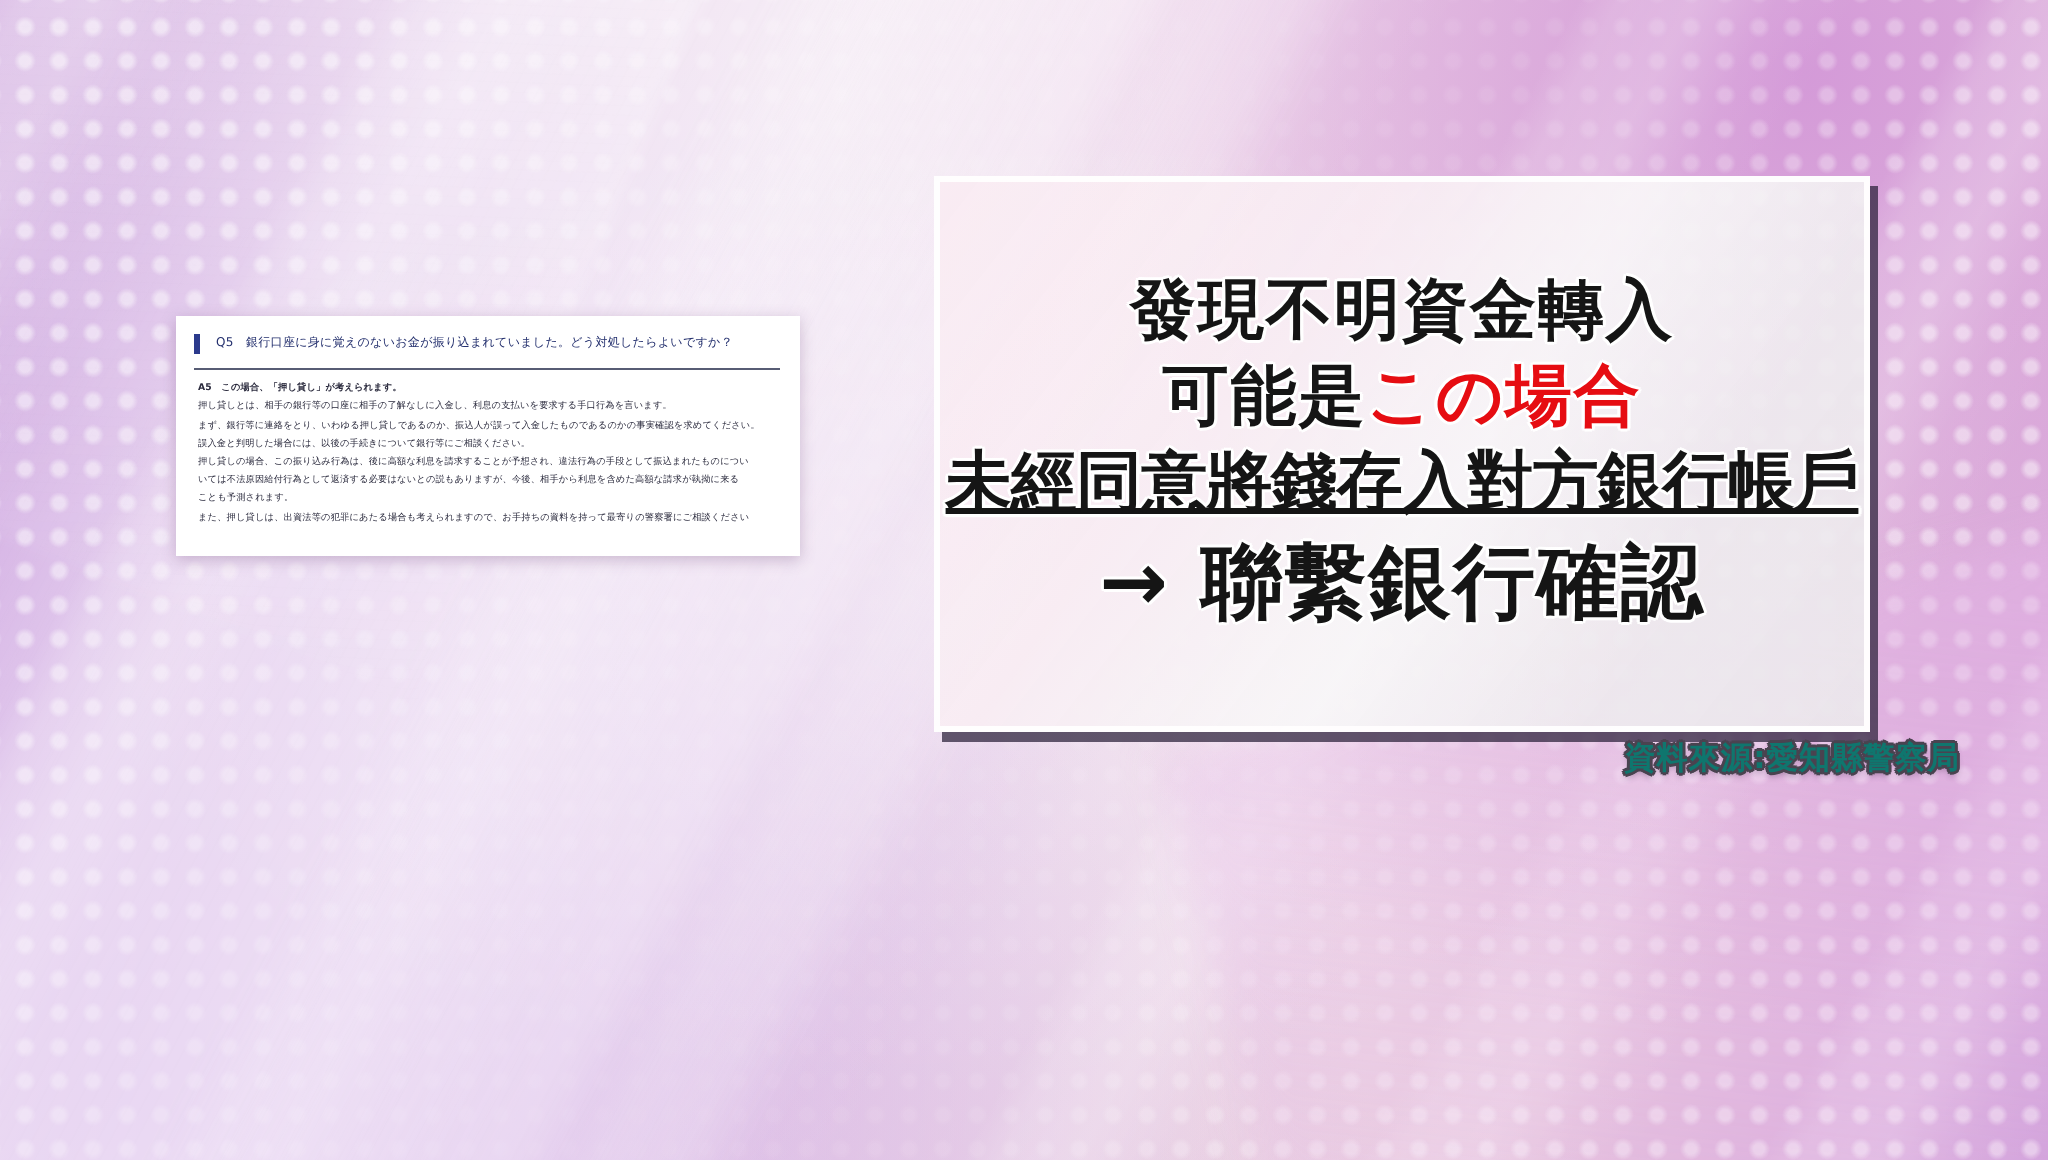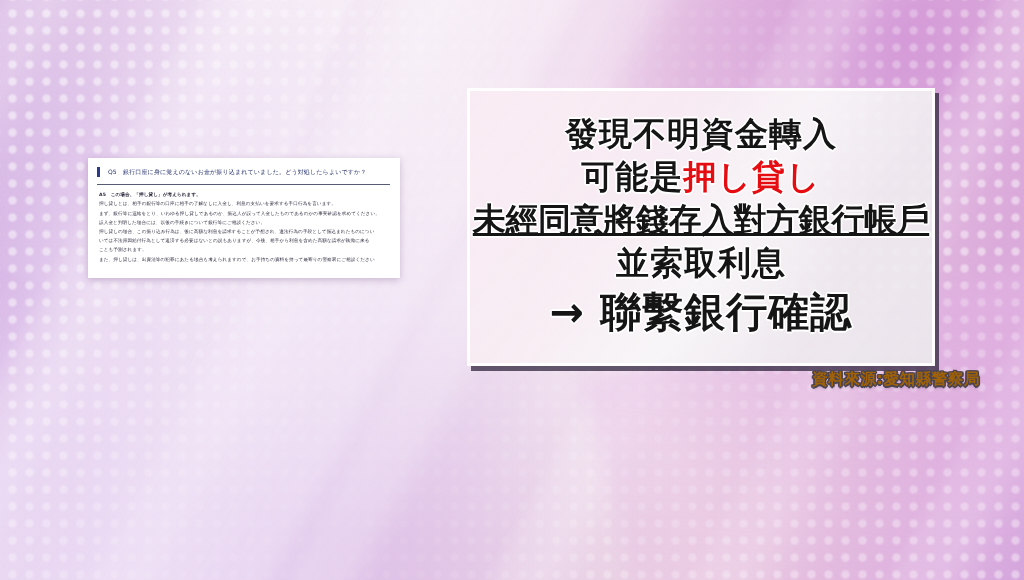--- a/index.html
+++ b/index.html
@@ -216,21 +216,21 @@
   .arrow-glyph { font-family: "DejaVu Sans", sans-serif; }
 
   
   .credit {
     position: absolute;
     right: 44px;
     top: 369px;
     font-size: 15.5px;
     font-weight: bold;
     letter-spacing: 0.6px;
-    color: #a16207;
+    color: #0f766e;
     font-family: "DejaVu Sans", "Liberation Sans", sans-serif;
     text-shadow:
       1.5px 0 0 #4a4350, -1.5px 0 0 #4a4350,
       0 1.5px 0 #4a4350, 0 -1.5px 0 #4a4350,
       1.1px 1.1px 0 #4a4350, -1.1px 1.1px 0 #4a4350,
       1.1px -1.1px 0 #4a4350, -1.1px -1.1px 0 #4a4350,
       0 2px 3px rgba(60,40,70,0.45);
     white-space: nowrap;
   }
 </style>
@@ -260,22 +260,21 @@
       <p>いては不法原因給付行為として返済する必要はないとの説もありますが、今後、相手から利息を含めた高額な請求が執拗に来る</p>
       <p>ことも予測されます。</p>
       <p>また、押し貸しは、出資法等の犯罪にあたる場合も考えられますので、お手持ちの資料を持って最寄りの警察署にご相談ください</p>
     </div>
   </div>
 
   <div class="panel">
     <div class="panel-sheen"></div>
     <div class="panel-lines">
       <span class="hl hl-1">發現不明資金轉入</span>
-      <span class="hl hl-2"><span>可能是</span><span class="hl-red">押し貸し</span></span>
+      <span class="hl hl-2"><span>可能是</span><span class="hl-red">この場合</span></span>
       <span class="hl hl-3">未經同意將錢存入對方銀行帳戶</span>
-      <span class="hl hl-4">並索取利息</span>
       <span class="hl hl-5"><span class="arrow-glyph">→</span><span>&nbsp;</span><span>聯繫銀行確認</span></span>
     </div>
   </div>
 
   <div class="credit">資料來源:愛知縣警察局</div>
 
 </div>
 
 </body></html>

